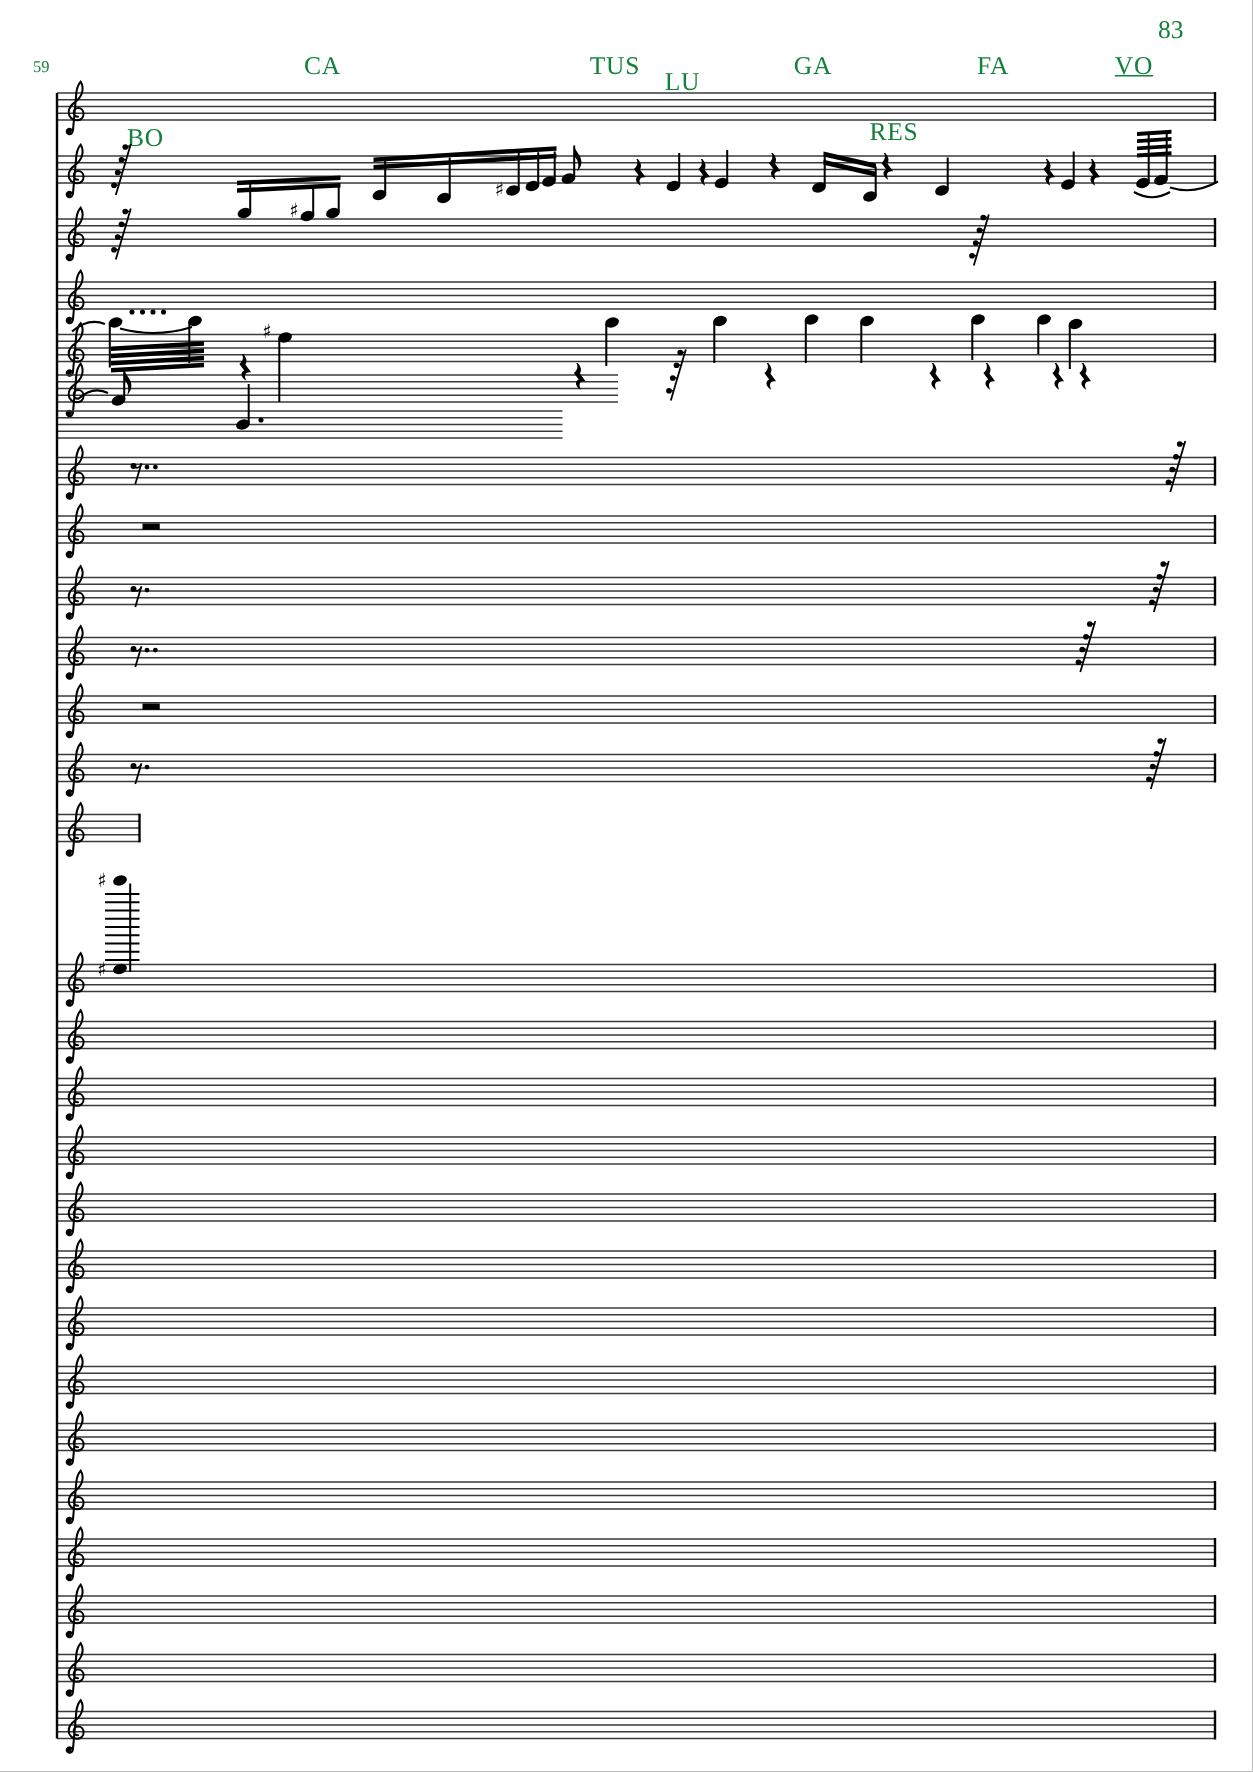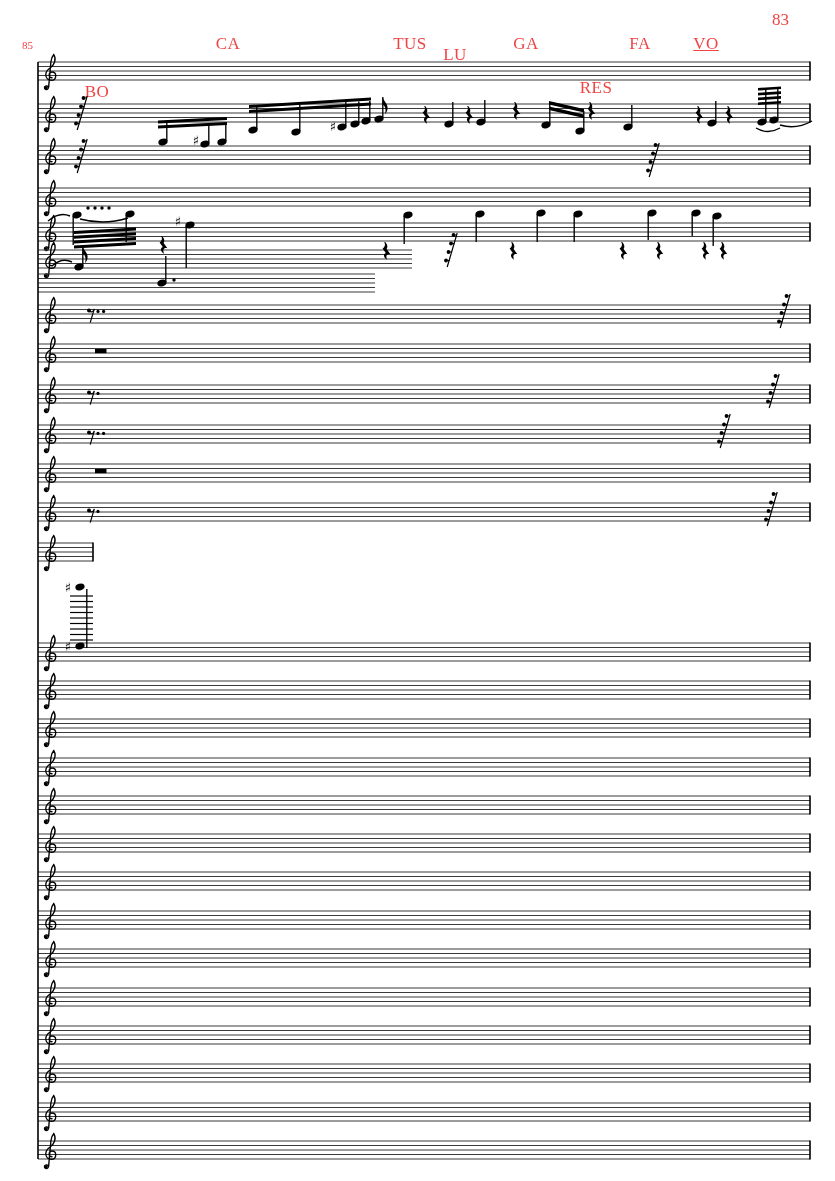--- a/index.html
+++ b/index.html
@@ -1,40 +1,40 @@
 <!DOCTYPE html>
 <html><head>
 <meta charset="utf-8">
 <style>
   html,body{margin:0;padding:0;background:#888;}
   .score-page{
     position:relative;width:835px;height:1181px;background:#ffffff;
-    font-family:"Liberation Serif", serif;color:#ef4444;overflow:hidden;margin:0 auto;
+    font-family:"Liberation Serif", serif;color:#15803d;overflow:hidden;margin:0 auto;
   }
   .page-number{position:absolute;top:10px;left:772px;font-size:17px;}
   .measure-number{position:absolute;top:39px;left:22px;font-size:11px;}
   .lyrics-layer{position:absolute;left:0;top:0;width:100%;height:60px;}
   .lyric{position:absolute;top:34px;transform:translateX(-50%);font-size:17px;letter-spacing:0.5px;white-space:nowrap;}
   svg.score{position:absolute;left:0;top:0;}
 </style>
 </head>
 <body>
 
 <div class="score-page">
   <div class="page-number">83</div>
-  <div class="measure-number">85</div>
+  <div class="measure-number">59</div>
   <div class="lyrics-layer">
       <span class="lyric" style="left: 97px; margin-top: 48px;">BO</span>
-      <span class="lyric" style="left: 215px; margin-left: 13px;">CA</span>
+      <span class="lyric" style="left: 215px;">CA</span>
       <span class="lyric" style="left: 410px;">TUS</span>
       <span class="lyric" style="left: 455px; margin-top: 11px;">LU</span>
-      <span class="lyric" style="left: 526px; text-align: center;">GA</span>
+      <span class="lyric" style="left: 542px; text-align: center;">GA</span>
       <span class="lyric" style="left: 596px; margin-top: 44px;">RES</span>
-      <span class="lyric" style="left: 640px;">FA</span>
-      <span class="lyric" style="left: 706px; text-decoration: underline;">VO</span>
+      <span class="lyric" style="left: 662px;">FA</span>
+      <span class="lyric" style="left: 756px; text-decoration: underline;">VO</span>
     </div>
   <svg class="score" id="score-svg" width="835" height="1181" viewBox="0 0 835 1181" aria-label="music score">
     <defs>
       <symbol id="clef" viewBox="0 0 20 50">
         <path d="M9.6 44.5 L12.4 13.5 C12.8 9.8 14.2 6.4 16 4.4 C17.6 7 18 10.6 17 13.8 C16 17.1 13.6 19.7 11 21.6 C7.8 23.9 6 26.5 6 29.7 C6 33.7 9 36.5 12.8 36.5 C16.2 36.5 18.4 34.1 18.4 31.1 C18.4 28.3 16.4 26.3 13.8 26.3 C11.4 26.3 10 28.1 10.2 30.3 C10.4 32.3 12 33.5 13.8 33.5" fill="none" stroke="#000" stroke-width="1.7" stroke-linecap="round"></path>
         <path d="M9.6 44.5 C9.8 47 7.8 48.8 5.8 48 C4 47.3 3.6 45 5.2 43.9 C6.5 43 8.3 43.5 8.9 44.9" fill="none" stroke="#000" stroke-width="1.5" stroke-linecap="round"></path>
         <circle cx="6.3" cy="45.8" r="2.2" fill="#000"></circle>
       </symbol>
     </defs>
   <g>

